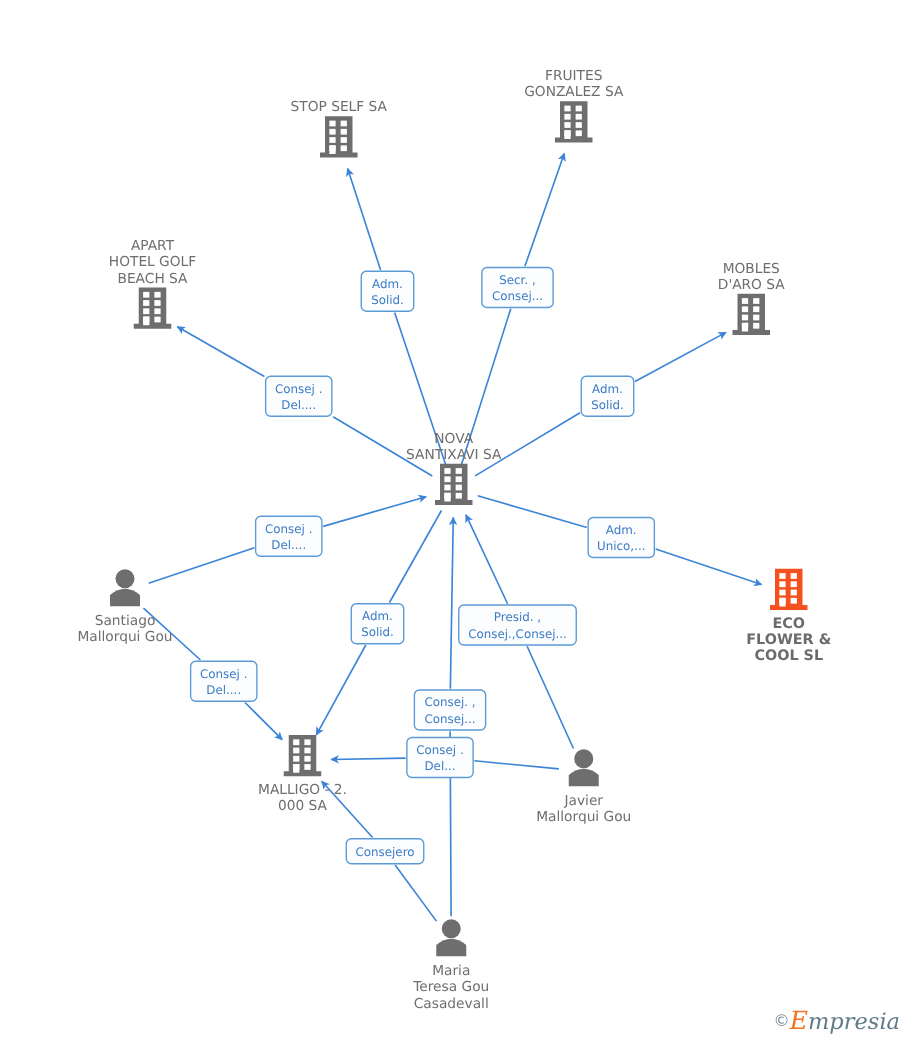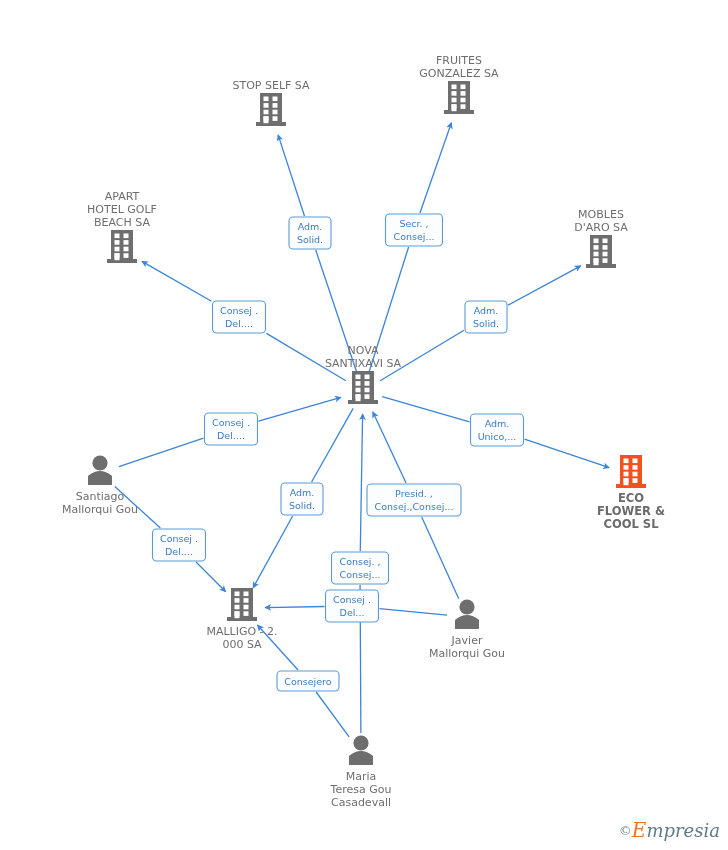--- a/index.html
+++ b/index.html
@@ -47,21 +47,21 @@
   }
   .rel-box-text {
     fill: #3c7cc4;
     font-family: "DejaVu Sans", sans-serif;
     font-size: 9.5px;
     text-anchor: middle;
   }
   .watermark {
     position: absolute;
     right: 8px;
-    bottom: 8px;
+    bottom: 22px;
     font-family: "DejaVu Serif", serif;
     font-size: 17px;
     letter-spacing: 0px;
     white-space: nowrap;
   }
   .wm-c {
     color: #7c8d96;
     font-size: 13px;
     vertical-align: 2px;
     font-family: "DejaVu Sans", sans-serif;

